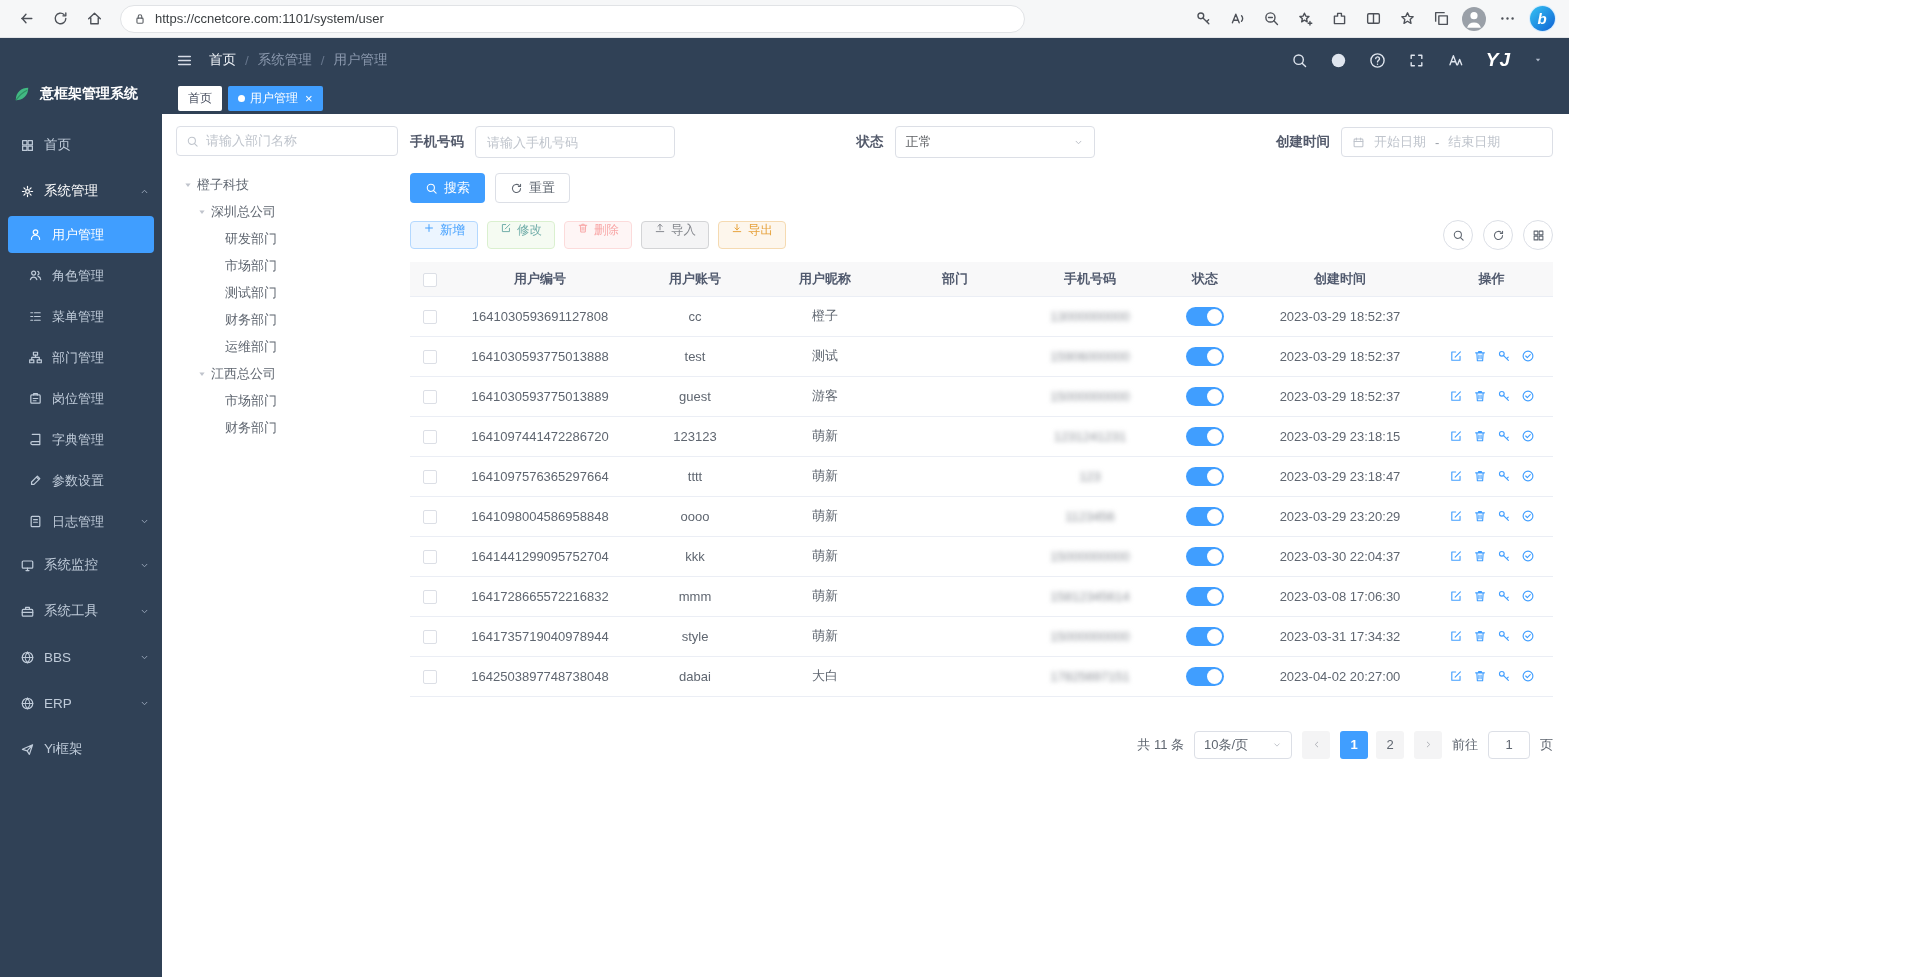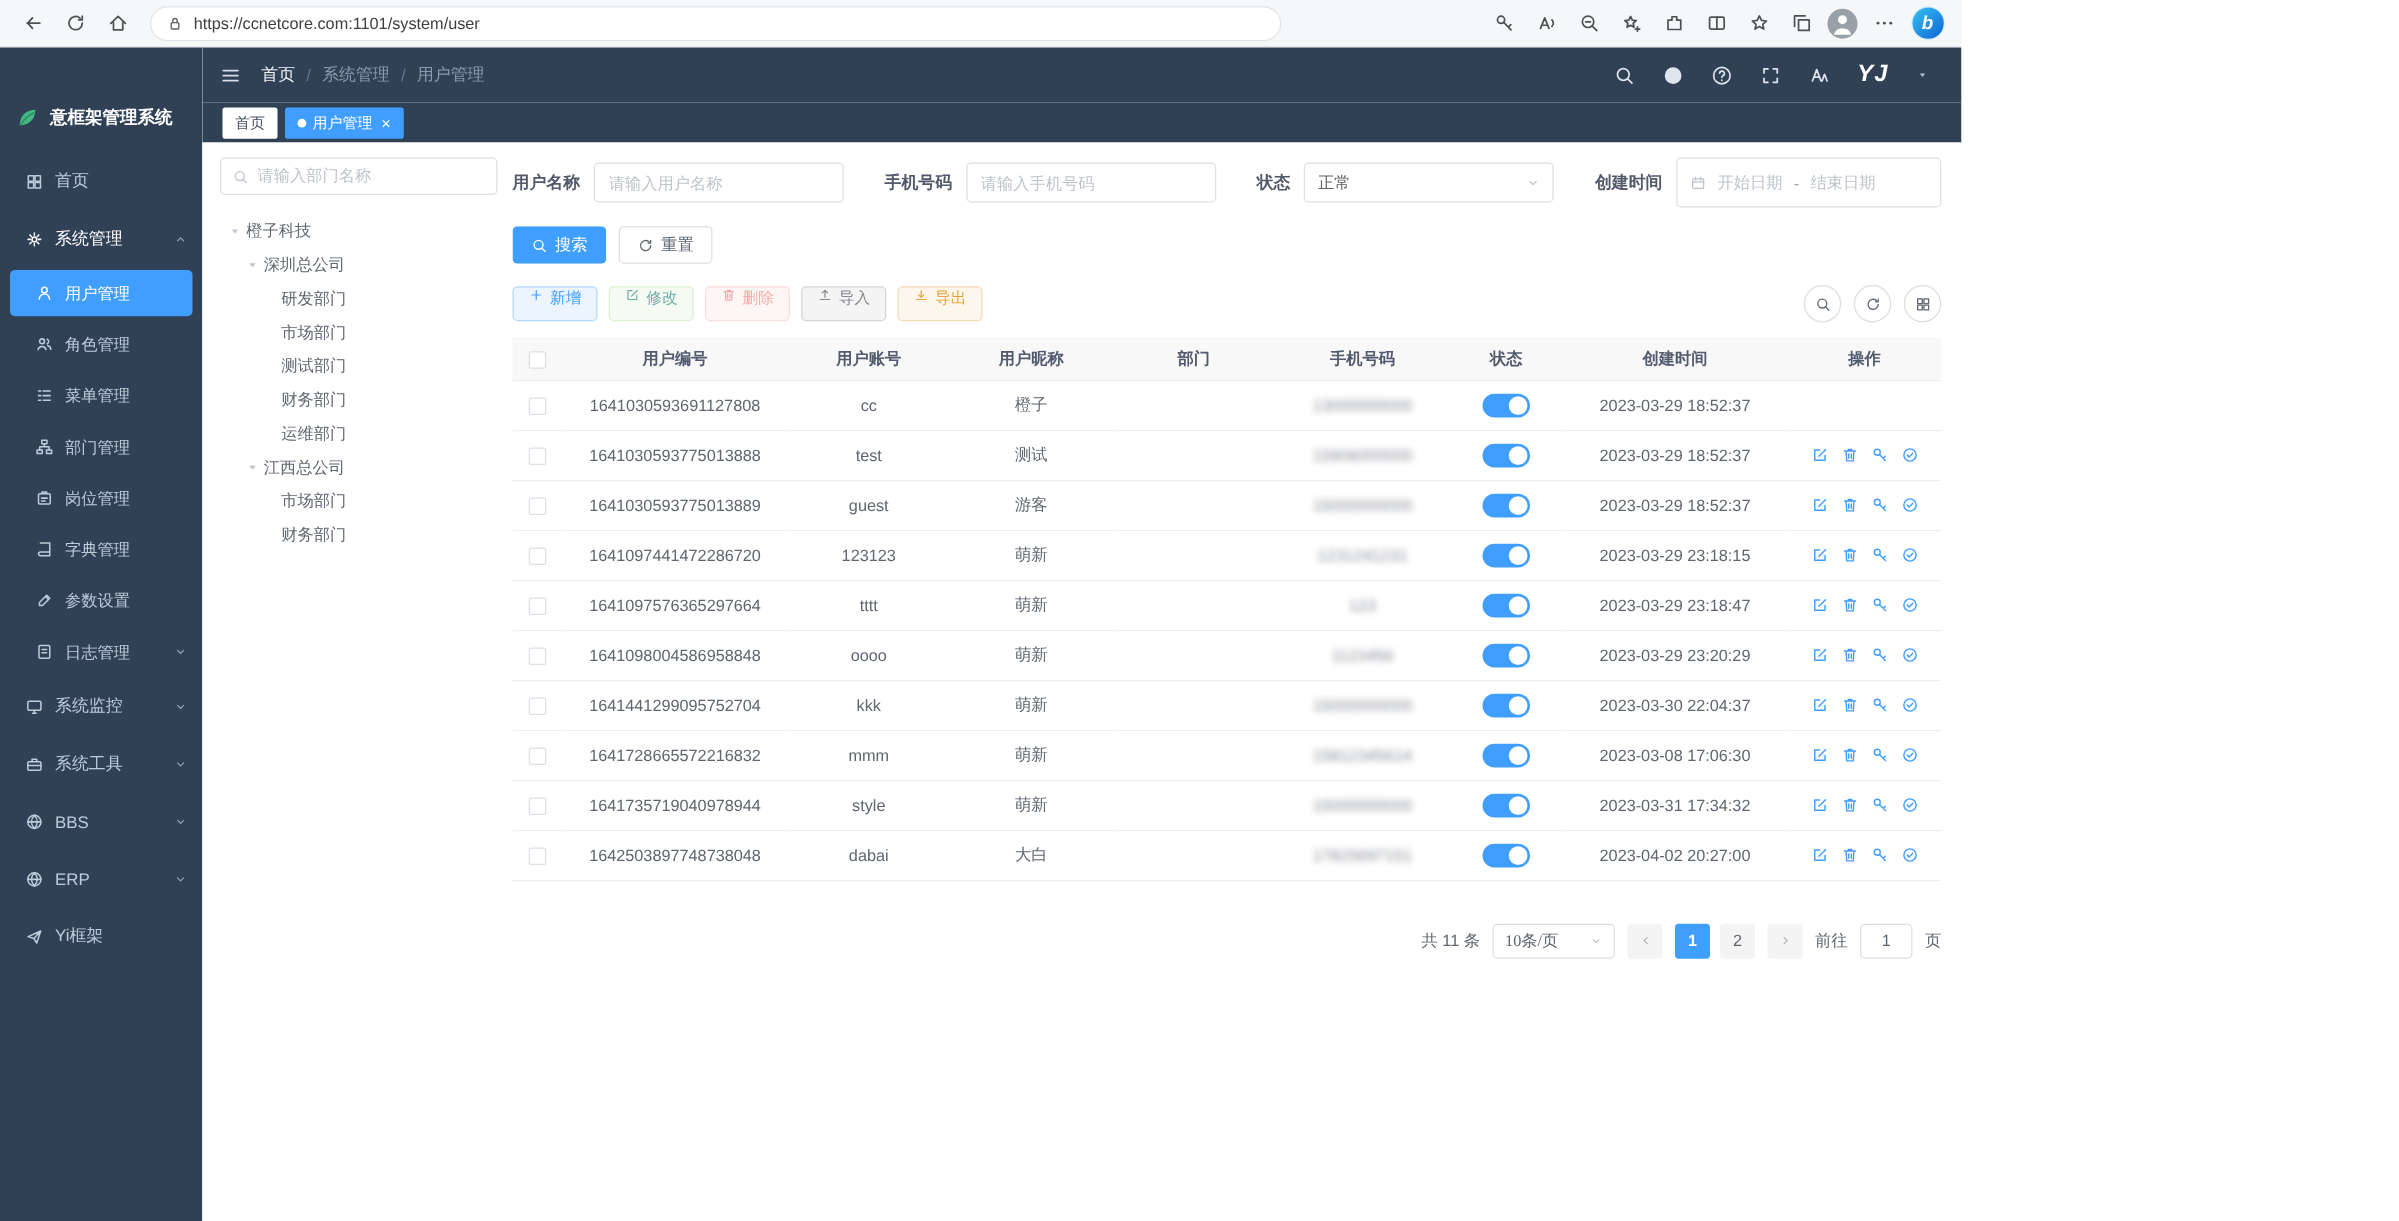--- a/index.html
+++ b/index.html
@@ -86,21 +86,21 @@
   .filter-row { display:flex; align-items:center; justify-content:space-between; }
   .f-field { display:flex; align-items:center; gap:11px; }
   .f-label { font-size:13.5px; color:#52596a; font-weight:bold; white-space:nowrap; }
   .f-input { width:200px; height:32px; border:1px solid #dcdfe6; border-radius:4px;
     padding:0 11px; font-size:13px; color:#606266; background:#fff; }
   .f-input::placeholder { color:#bfc4cc; }
   .f-select { width:200px; height:32px; border:1px solid #dcdfe6; border-radius:4px;
     display:flex; align-items:center; justify-content:space-between; padding:1px 10px;
     font-size:13px; color:#606266; background:#fff; }
   .f-select .ic { width:11px; height:11px; color:#b6bac2; }
-  .f-date { width:212px; height:40px; border:1px solid #dcdfe6; border-radius:4px;
+  .f-date { width:212px; height:30px; border:1px solid #dcdfe6; border-radius:4px;
     display:flex; align-items:center; gap:9px; padding:0 10px; font-size:13px;
     color:#bfc4cc; background:#fff; }
   .f-date .ic { width:13px; height:13px; }
   .f-date .dsep { color:#9aa0a8; }
 
   .btn-row { margin-top:15px; display:flex; gap:10px; }
   .btn { height:30px; border-radius:4px; border:1px solid transparent; display:inline-flex;
     align-items:center; gap:6px; padding:0 14px; font-size:13px; background:#fff; }
   .btn .ic { width:13px; height:13px; }
   .btn-primary { background:#409eff; color:#fff; }
@@ -133,21 +133,21 @@
   .toggle i { position:absolute; right:2px; top:2px; width:15px; height:15px;
     border-radius:50%; background:#fff; }
   .blur { filter:blur(2.6px); color:#8c9097; user-select:none; }
   .acts { display:flex; gap:10px; justify-content:center; align-items:center; }
   .ab { border:none; background:transparent; color:#409eff; padding:0; }
   .ab .ic { width:14px; height:14px; }
 
   .pager { margin-top:34px; width:1143px; display:flex; align-items:center;
     justify-content:flex-end; gap:10px; font-size:13px; color:#5f6670; }
   .psize { width:98px; height:28px; border:1px solid #dcdfe6; border-radius:4px;
-    display:flex; align-items:center; justify-content:space-between; padding:0 9px; background:#fff;font-family:Liberation Serif, serif; }
+    display:flex; align-items:center; justify-content:space-between; padding:0 9px; background:#fff; }
   .psize .ic { width:10px; height:10px; color:#b6bac2; }
   .pbtn { min-width:28px; height:28px; background:#f4f4f5; border:none; border-radius:3px;
     display:flex; align-items:center; justify-content:center; color:#5f6670; font-size:13px; }
   .pbtn .ic { width:11px; height:11px; }
   .pbtn.cur { background:#409eff; color:#fff; font-weight:bold; }
   .pbtn.nav { color:#a8abb2; }
   .pages { display:flex; gap:8px; }
   .goto-input { width:42px; height:28px; border:1px solid #dcdfe6; border-radius:4px;
     text-align:center; font-size:13px; color:#5f6670; }
 </style>
@@ -526,24 +526,20 @@
                 <span class="spacer"></span>
                 <span>财务部门</span>
               </div>
             </div>
         </div>
 
         <div class="work">
 
           <div class="filter-row">
             <div class="f-field">
-              <span class="f-label">用户名称</span>
-              <input class="f-input" placeholder="请输入用户名称" style="">
-            </div>
-            <div class="f-field">
               <span class="f-label">手机号码</span>
               <input class="f-input" placeholder="请输入手机号码" style="">
             </div>
             <div class="f-field">
               <span class="f-label">状态</span>
               <div class="f-select">
                 <span>正常</span>
                 <span>
                     <svg class="ic" viewBox="0 0 16 16">
                       <path d="m4.5 6.2 3.5 3.6 3.5-3.6"></path>

